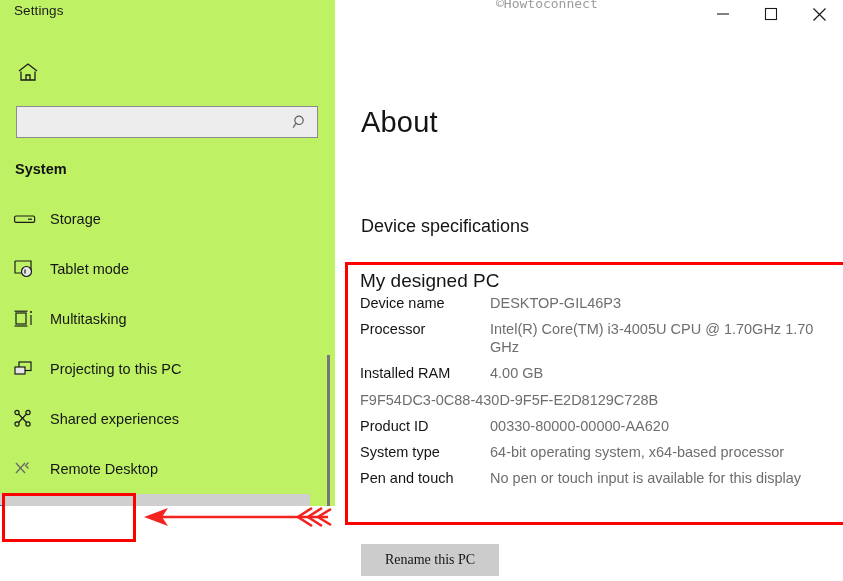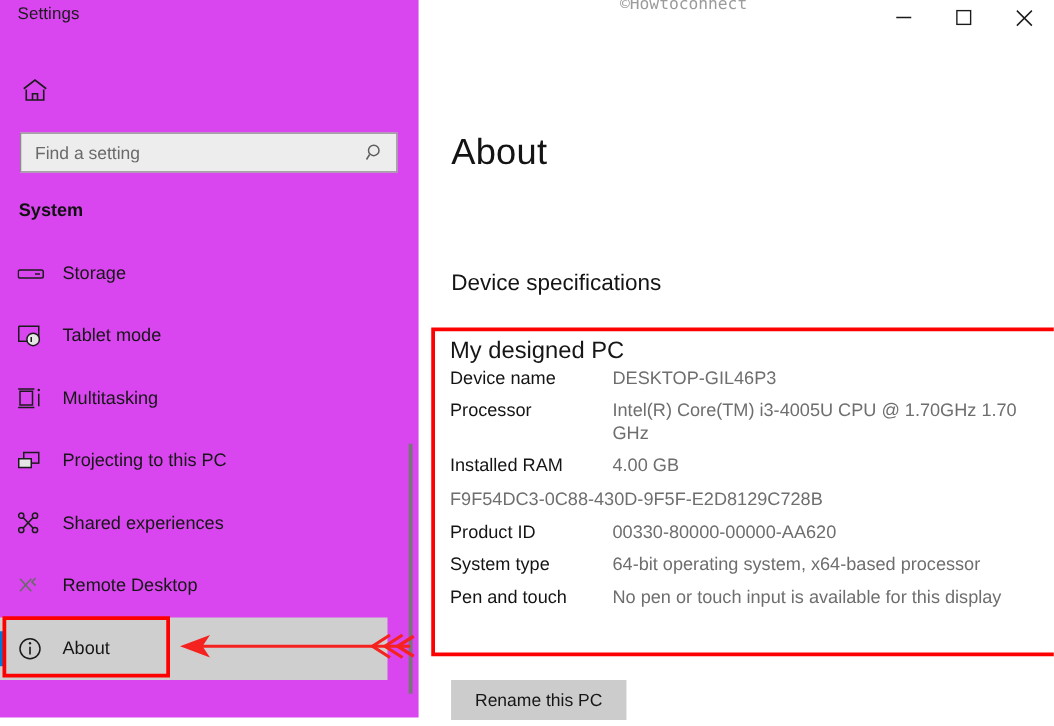--- a/index.html
+++ b/index.html
@@ -13,22 +13,22 @@
     overflow: hidden;
     background: #ffffff;
     font-family: "Liberation Sans", sans-serif;
     -webkit-font-smoothing: antialiased;
   }
 
   
   .sidebar {
     position: absolute;
     left: 0; top: 0;
-    width: 335px; height: 574px;
-    background: #d946ef;
+    width: 335px; height: 506px;
+    background: #bef264;
     overflow: hidden;
   }
   .app-title {
     position: absolute;
     left: 14px; top: 3px;
     font-size: 13.5px;
     color: #1b1b1b;
     letter-spacing: .1px;
   }
   .home-icon-wrap {
@@ -199,21 +199,21 @@
     max-width: 330px;
   }
 
   .rename-btn {
     position: absolute;
     left: 26px; top: 544px;
     min-width: 138px;
     height: 32px;
     background: #cccccc;
     border: 1px solid #cccccc;
-    font-family: Liberation Sans, sans-serif;
+    font-family: Liberation Serif, serif;
     font-size: 14px;
     color: #161616;
     padding: 0 18px;
     box-sizing: border-box;
     cursor: pointer;
   }
 
   
   .anno-box {
     position: absolute;
@@ -239,21 +239,20 @@
 
   <div class="home-icon-wrap">
     <svg width="22" height="20" viewBox="0 0 22 20" aria-hidden="true">
       <path d="M2 9 L11 2 L20 9" fill="none" stroke="#1b1b1b" stroke-width="1.3"></path>
       <path d="M4 9.5 V18 H18 V9.5" fill="none" stroke="#1b1b1b" stroke-width="1.3"></path>
       <path d="M9 18 V13 H13 V18" fill="none" stroke="#1b1b1b" stroke-width="1.3"></path>
     </svg>
   </div>
 
   <div class="search-box">
-    <input class="search-input" type="text" placeholder="Find a setting" style="">
     <span class="search-icon-wrap">
       <svg width="16" height="16" viewBox="0 0 16 16" aria-hidden="true">
         <circle cx="7" cy="6.3" r="4.2" fill="none" stroke="#5d5d5d" stroke-width="1.2"></circle>
         <line x1="3.7" y1="9.6" x2="1.2" y2="13.6" stroke="#5d5d5d" stroke-width="1.2"></line>
       </svg>
     </span>
   </div>
 
   <div class="section-header">System</div>
 

